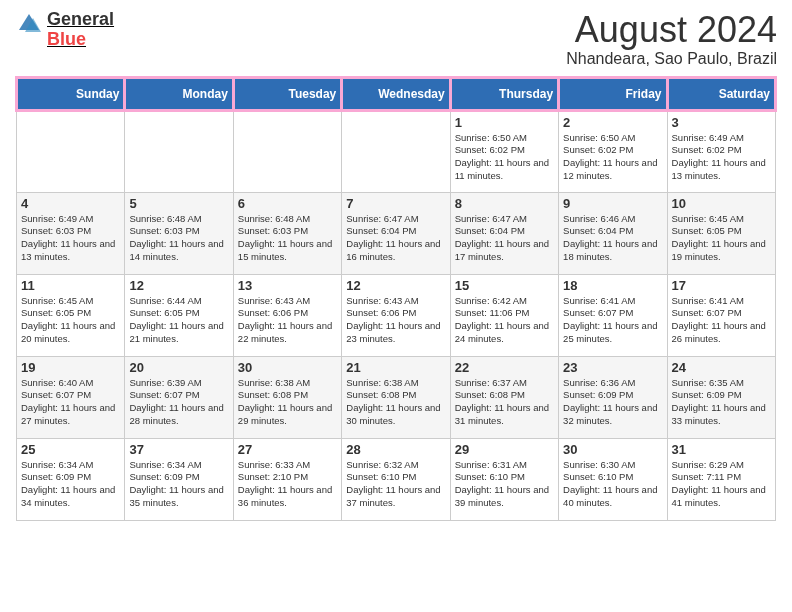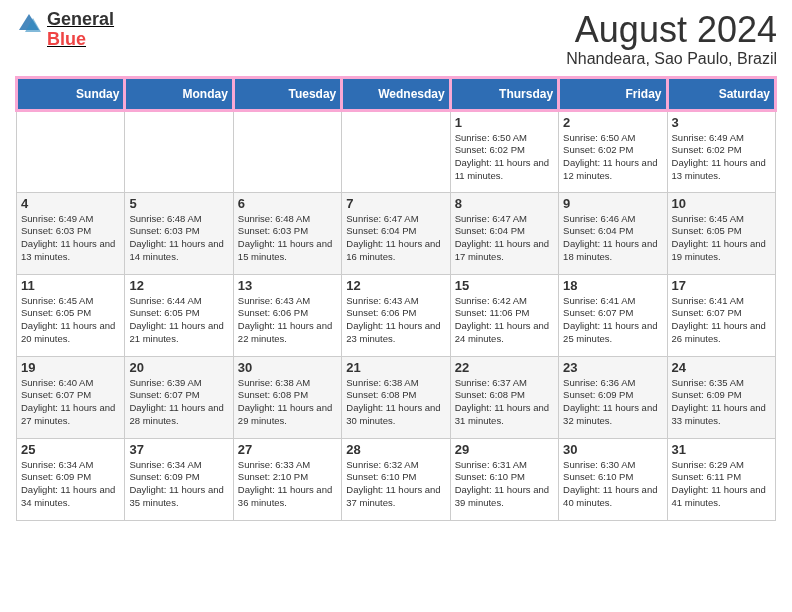--- a/index.html
+++ b/index.html
@@ -353,20 +353,20 @@
           <td>
             <span class="day-num">30</span>
             <div class="day-info">Sunrise: 6:30 AM
 Sunset: 6:10 PM
 Daylight: 11 hours
 and 40 minutes.</div>
           </td>
           <td>
             <span class="day-num">31</span>
             <div class="day-info">Sunrise: 6:29 AM
-Sunset: 6:11 PM
+Sunset: 7:11 PM
 Daylight: 11 hours
 and 41 minutes.</div>
           </td>
         </tr>
       </tbody>
   </table>
 </div>
 
 </body></html>

